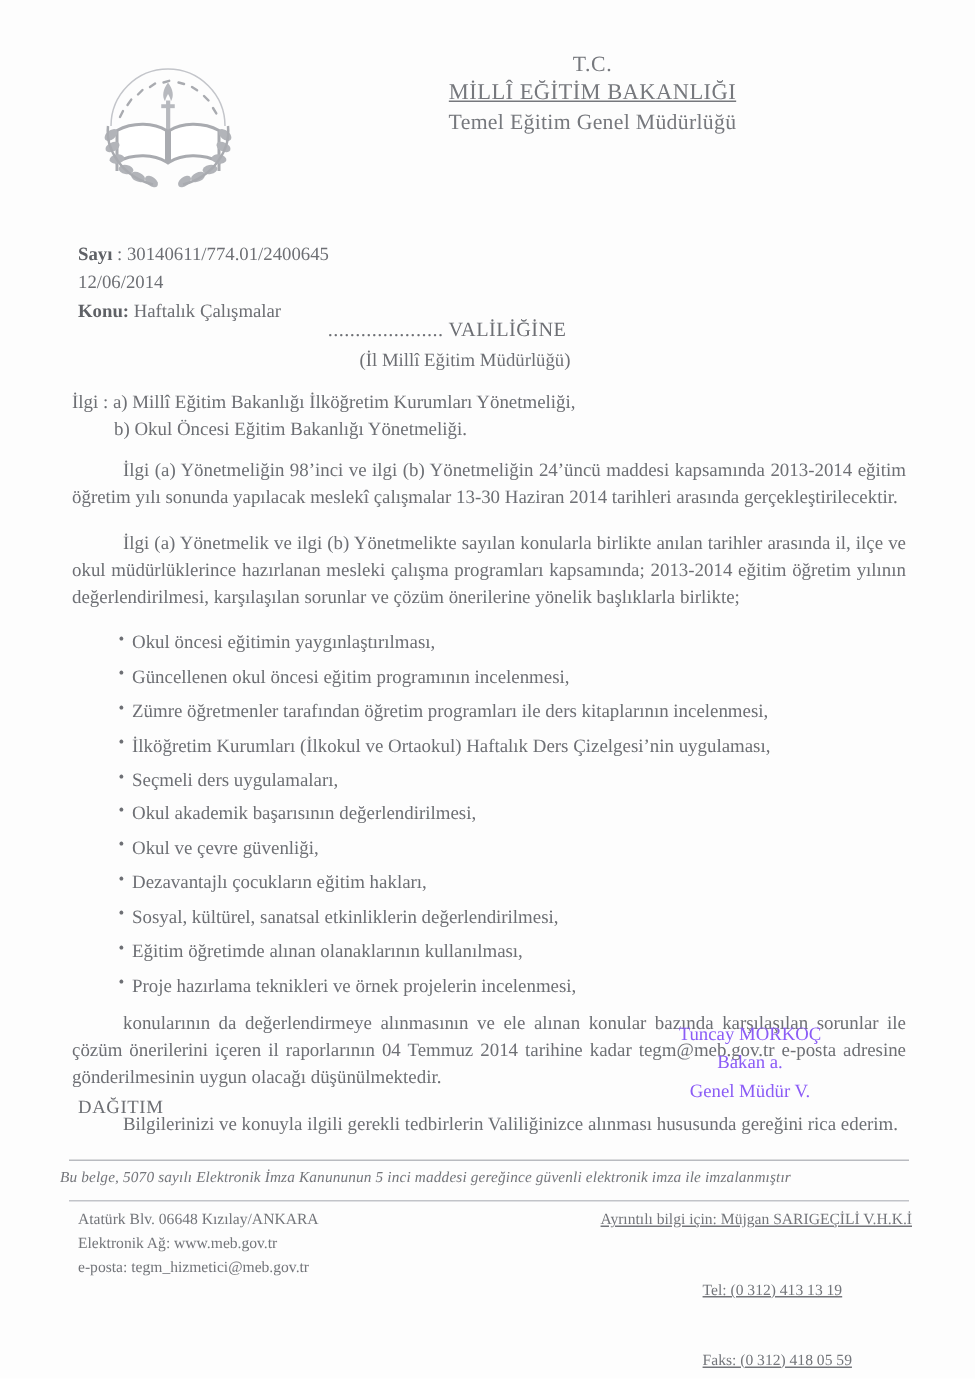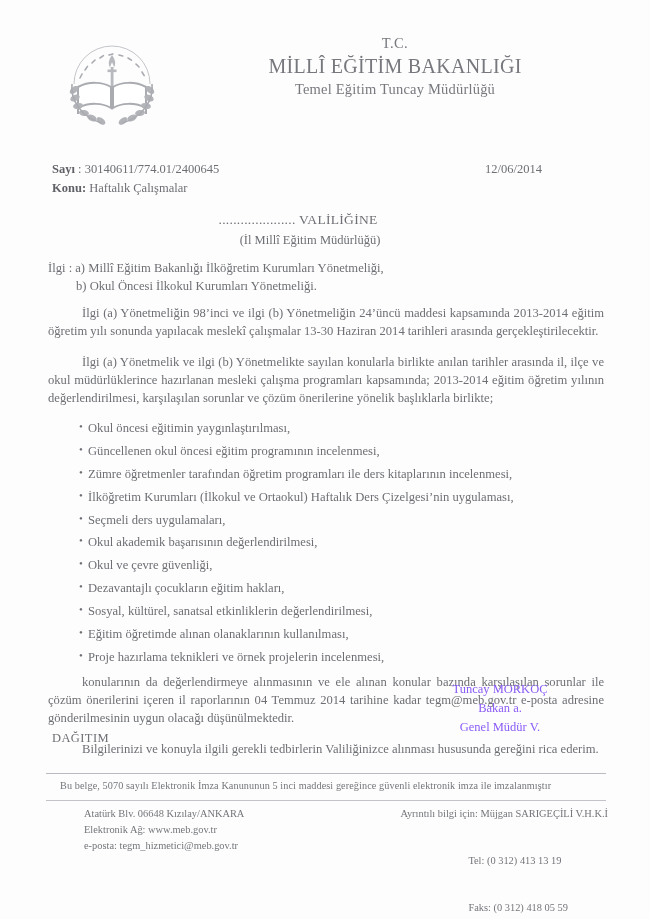--- a/index.html
+++ b/index.html
@@ -47,43 +47,45 @@
     width: 430px;
     text-align: center;
     line-height: 1.32;
     color: #76787d;
   }
   .title-tc {
     font-size: 14.5px;
     letter-spacing: 0.4px;
   }
   .title-main {
-    font-size: 20px;
+    font-size: 15px;
     letter-spacing: 0.3px;
     white-space: nowrap;
+    text-decoration: underline;
   }
   .title-sub {
     font-size: 14.5px;
     letter-spacing: 0.2px;
   }
 
   
   .meta {
     position: absolute;
     left: 52px;
     top: 160px;
     width: 548px;
     font-size: 12.5px;
     line-height: 1.5;
     color: #6d6f74;
   }
   .meta-row {
     display: flex;
     justify-content: space-between;
     align-items: flex-start;
+    flex-direction: column;
   }
   .meta-left { white-space: nowrap; }
   .meta-label {
     font-weight: bold;
     color: #5f6166;
   }
   .meta-date {
     font-size: 12.5px;
     padding-right: 58px;
   }
@@ -177,50 +179,52 @@
   .footer-rule {
     position: absolute;
     left: 46px;
     top: 773px;
     width: 560px;
     height: 1px;
     background: #b9bbc0;
   }
   .footer-note {
     position: absolute;
-    left: 60px;
+    left: 40px;
     top: 780px;
     width: 552px;
     font-size: 10.2px;
     color: #73757a;
     letter-spacing: 0.1px;
+    font-style: italic;
   }
   .footer-rule2 {
     position: absolute;
     left: 46px;
     top: 800px;
     width: 560px;
     height: 1px;
     background: #c2c4c9;
   }
   .footer-cols {
     position: absolute;
     left: 52px;
     top: 806px;
     width: 556px;
     display: flex;
     justify-content: space-between;
     font-size: 10.4px;
     line-height: 1.52;
     color: #73757a;
   }
-  .footer-left { white-space: nowrap; margin-left: 32px; }
+  .footer-left { white-space: nowrap; }
   .footer-right {
     text-align: left;
     white-space: nowrap;
+    text-decoration: underline;
   }
   .footer-right .line-tel,
   .footer-right .line-fax {
     padding-left: 68px;
     margin-top: 31px;
   }
 </style>
 </head>
 <body>
 
@@ -269,21 +273,21 @@
           <ellipse cx="74" cy="84" rx="5" ry="3" transform="rotate(-25 74 84)"></ellipse>
           <ellipse cx="65" cy="87" rx="5" ry="3" transform="rotate(-38 65 87)"></ellipse>
         </g>
         <path d="M14,50 C12,66 24,84 44,89" fill="none" stroke="#a9abb0" stroke-width="1.6"></path>
         <path d="M94,50 C96,66 84,84 64,89" fill="none" stroke="#a9abb0" stroke-width="1.6"></path>
       </svg>
     </div>
     <div class="header-titles">
       <div class="title-tc">T.C.</div>
       <div class="title-main">MİLLÎ EĞİTİM BAKANLIĞI</div>
-      <div class="title-sub">Temel Eğitim Tuncay Müdürlüğü</div>
+      <div class="title-sub">Temel Eğitim Genel Müdürlüğü</div>
     </div>
   </div>
 
   <div class="meta">
     <div class="meta-row">
       <div class="meta-left">
         <span class="meta-label">Sayı</span>
         <span>: 30140611/774.01/2400645</span>
       </div>
       <div class="meta-date">12/06/2014</div>
@@ -296,21 +300,21 @@
     </div>
   </div>
 
   <div class="addressee">
     <div class="addressee-main">..................... VALİLİĞİNE</div>
     <div class="addressee-sub">(İl Millî Eğitim Müdürlüğü)</div>
   </div>
 
   <div class="body">
     <div class="ref-line">İlgi : a) Millî Eğitim Bakanlığı İlköğretim Kurumları Yönetmeliği,</div>
-    <div class="ref-line b">b) Okul Öncesi İlkokul Kurumları Yönetmeliği.</div>
+    <div class="ref-line b">b) Okul Öncesi Eğitim Bakanlığı Yönetmeliği.</div>
 
     <p class="para">İlgi (a) Yönetmeliğin 98’inci ve  ilgi (b) Yönetmeliğin 24’üncü maddesi kapsamında 2013-2014 eğitim öğretim yılı sonunda yapılacak meslekî çalışmalar 13-30 Haziran 2014 tarihleri arasında gerçekleştirilecektir.</p>
     <p class="para">İlgi (a) Yönetmelik ve ilgi (b) Yönetmelikte sayılan konularla birlikte anılan tarihler arasında   il, ilçe ve okul müdürlüklerince hazırlanan mesleki çalışma programları kapsamında; 2013-2014 eğitim öğretim yılının değerlendirilmesi,  karşılaşılan sorunlar ve çözüm önerilerine yönelik başlıklarla birlikte;</p>
 
     <ul class="bullets">
       <li>Okul öncesi eğitimin yaygınlaştırılması,</li>
       <li>Güncellenen okul öncesi eğitim programının incelenmesi,</li>
       <li>Zümre öğretmenler tarafından öğretim programları ile ders kitaplarının  incelenmesi,</li>
       <li>İlköğretim Kurumları (İlkokul ve Ortaokul) Haftalık Ders Çizelgesi’nin uygulaması,</li>
       <li>Seçmeli ders uygulamaları,</li>

